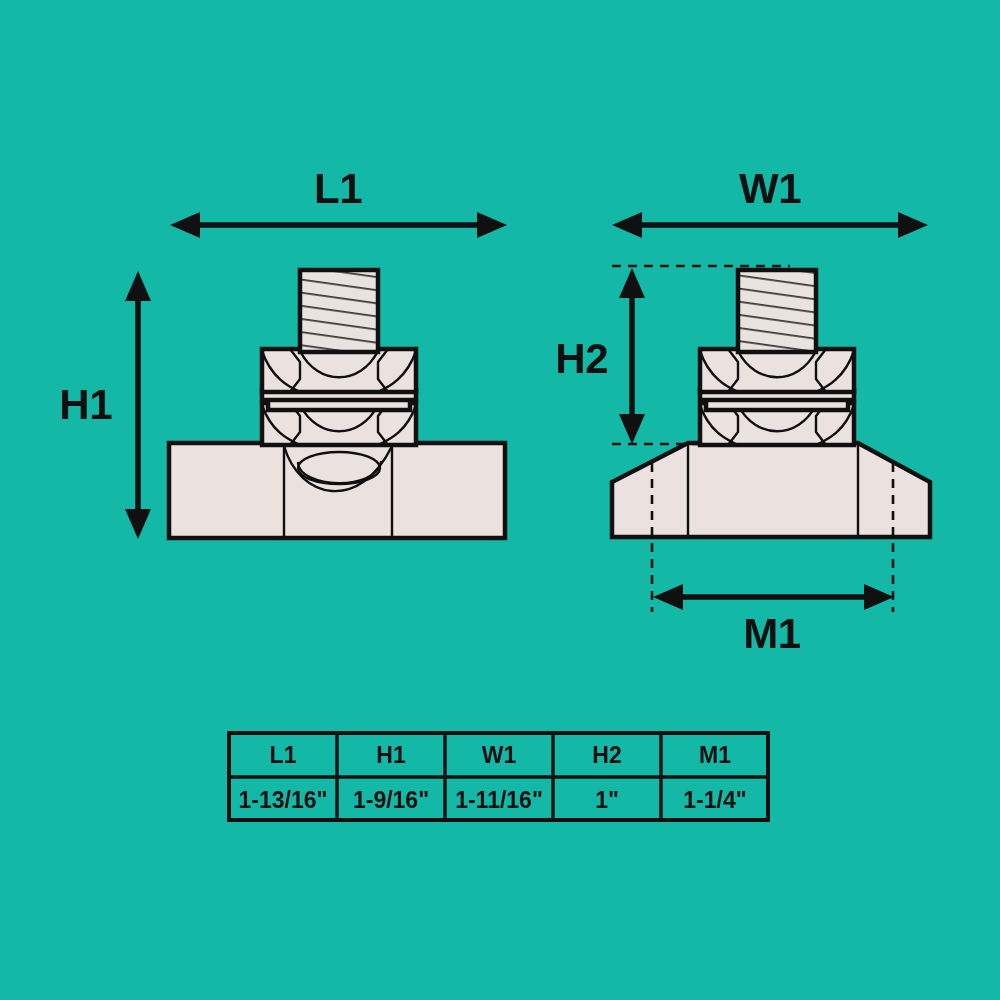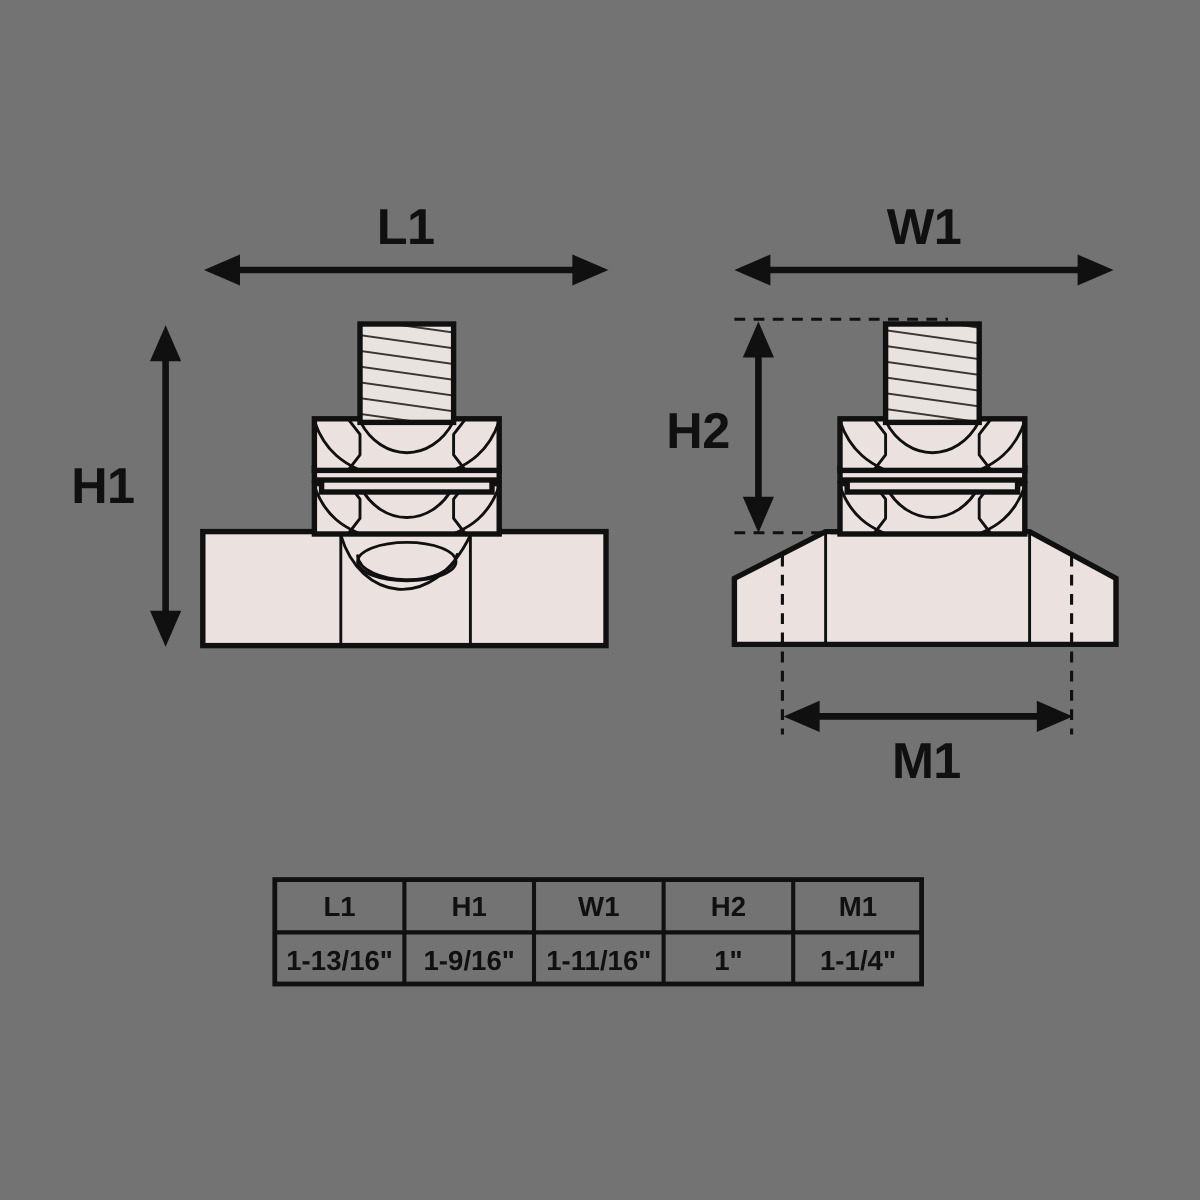--- a/index.html
+++ b/index.html
@@ -11,21 +11,21 @@
   body {
     width: 1000px;
     height: 1000px;
     font-family: "Liberation Sans", sans-serif;
     overflow: hidden;
   }
   #stage {
     position: relative;
     width: 1000px;
     height: 1000px;
-    background: #737373;
+    background: #14b8a6;
   }
   svg.drawing {
     position: absolute;
     left: 0;
     top: 0;
     width: 1000px;
     height: 1000px;
   }
   .dim-label {
     font-family: "Liberation Sans", sans-serif;

